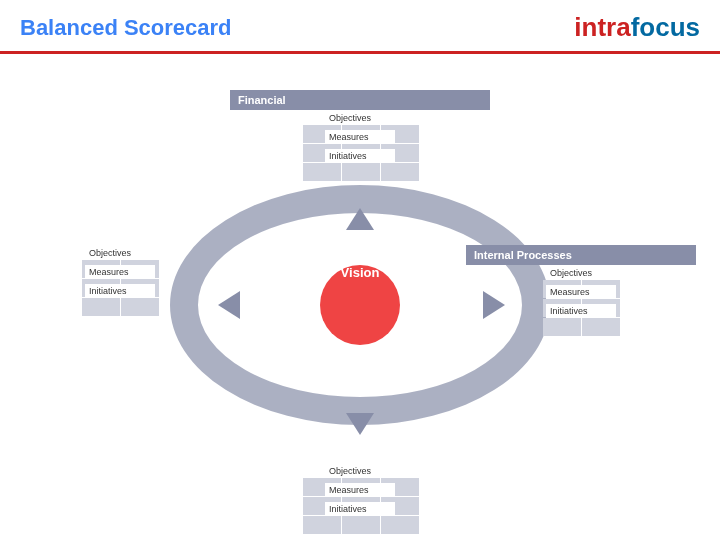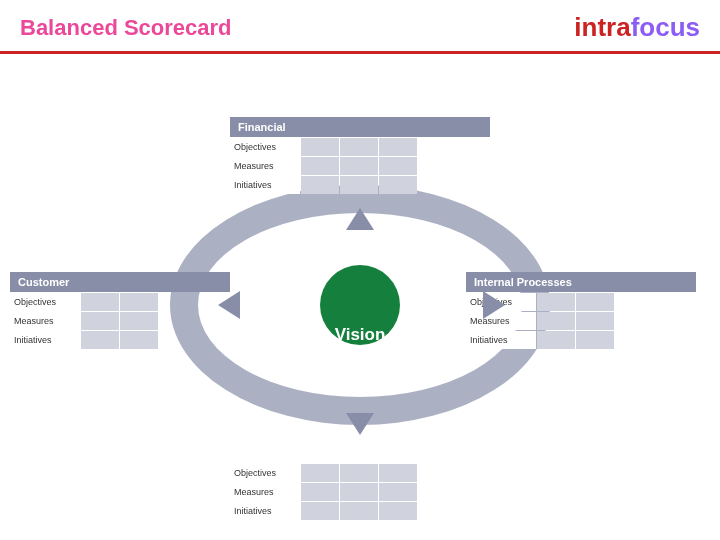--- a/index.html
+++ b/index.html
@@ -16,21 +16,21 @@
     .header {
       padding: 12px 20px 8px 20px;
       border-bottom: 3px solid #cc2222;
       display: flex;
       align-items: center;
       justify-content: space-between;
     }
     .header-title {
       font-size: 22px;
       font-weight: bold;
-      color: #ec4899;
+      color: #3b82f6;
     }
     .logo {
       font-size: 26px;
       font-weight: 300;
       color: #555555;
     }
     .logo span {
       color: #cc2222;
       font-weight: 700;
       margin-top: 18px;
@@ -63,28 +63,28 @@
       background: transparent;
     }
 
     .card-header {
       background: #888ea8;
       color: white;
       font-size: 11px;
       font-weight: bold;
       padding: 4px 8px;
       white-space: nowrap;
-      margin-top: 27px;
     }
 
     .card-row {
       display: flex;
       align-items: center;
       height: 18px;
       margin-top: 1px;
+      flex-direction: column;
     }
 
     .card-row-label {
       font-size: 9px;
       color: #333;
       width: 70px;
       background: #fff;
       padding: 2px 4px;
       height: 100%;
       display: flex;
@@ -135,26 +135,26 @@
 
     
     .vision-circle {
       position: absolute;
       left: 50%;
       top: 50%;
       transform: translate(-50%, -50%);
       width: 80px;
       height: 80px;
       border-radius: 50%;
-      background: #15803d;
-      display: flex;
-      align-items: flex-end;
+      background: #ef4444;
+      display: flex;
+      align-items: flex-start;
       justify-content: center;
       color: white;
-      font-size: 17px;
+      font-size: 13px;
       font-weight: bold;
       z-index: 10;
     }
 
     
     .arrow {
       position: absolute;
       z-index: 5;
     }
 
@@ -205,21 +205,21 @@
       border-bottom: 14px solid transparent;
       border-left: 22px solid #888ea8;
     }
   </style>
 </head>
 <body>
 
 <div class="header">
   <span class="header-title">Balanced Scorecard</span>
   <span class="logo">
-    <span>intra</span><span style="color:#8b5cf6;font-weight:700;">focus</span>
+    <span>intra</span><span style="color:#0369a1;font-weight:700;">focus</span>
   </span>
 </div>
 
 <div class="main">
 
   <div class="ellipse-ring"></div>
 
   <div class="arrow arrow-up"></div>
   <div class="arrow arrow-down"></div>
   <div class="arrow arrow-left"></div>
@@ -251,21 +251,20 @@
       <div class="card-row-label">Initiatives</div>
       <div class="card-row-cells">
         <div class="card-cell"></div>
         <div class="card-cell"></div>
         <div class="card-cell"></div>
       </div>
     </div>
   </div>
 
   <div class="card card-customer">
-    <div class="card-header">Customer</div>
     <div class="card-row">
       <div class="card-row-label">Objectives</div>
       <div class="card-row-cells">
         <div class="card-cell"></div>
         <div class="card-cell"></div>
       </div>
     </div>
     <div class="card-row">
       <div class="card-row-label">Measures</div>
       <div class="card-row-cells">

